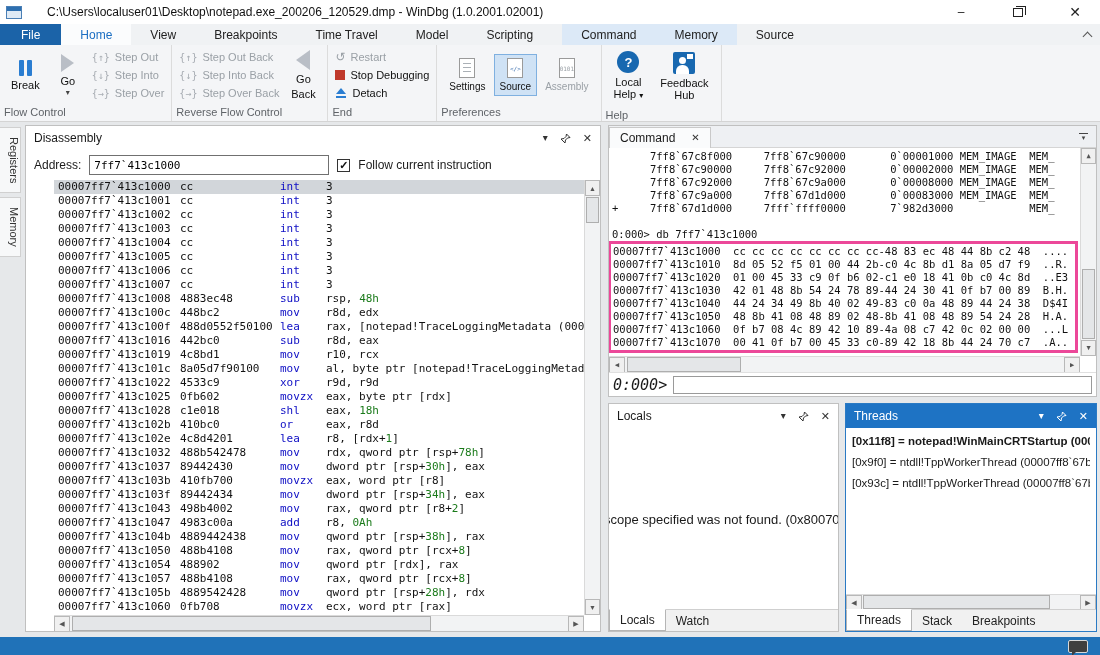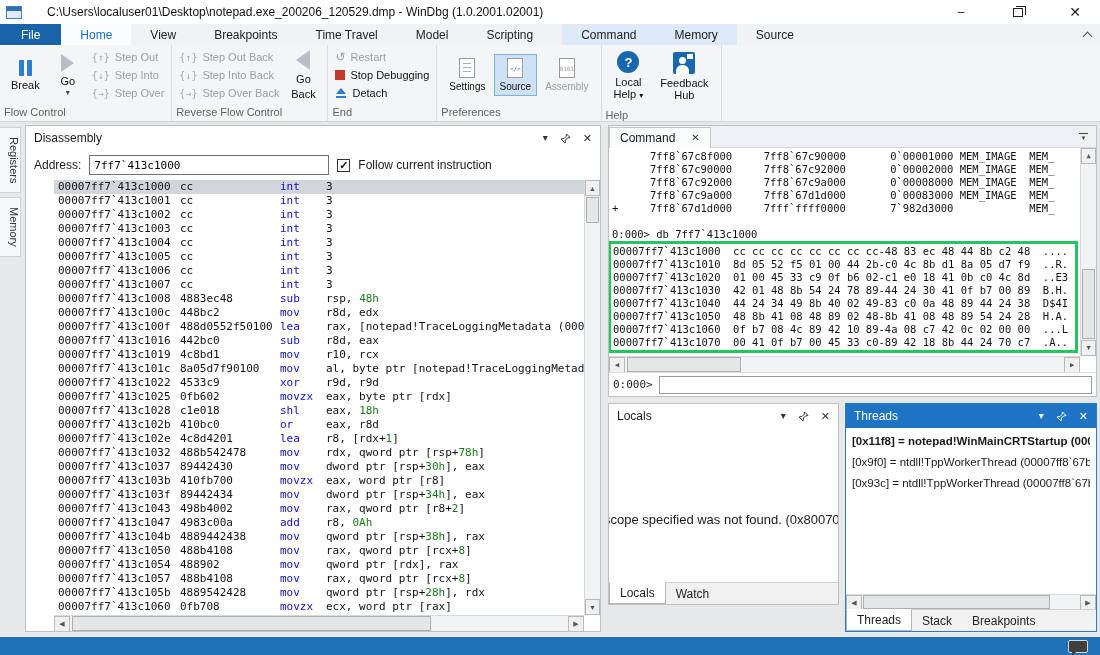--- a/index.html
+++ b/index.html
@@ -104,29 +104,29 @@
   #cmdpanel { left:608px; top:3px; width:489px; height:272px; }
   .chead { height:22px; background:#eef0f3; border-bottom:1px solid #d5d5d5; display:flex; align-items:center; flex:none; }
   .ctab { height:21px; margin-top:1px; background:#fafbfc; border:1px solid #c9c9c9; border-bottom:none; display:flex; align-items:center; gap:16px; padding:0 10px; font-size:12px; }
   .ctab .cx { font-size:10px; color:#333; }
   .cmenu { margin-left:auto; margin-right:8px; display:flex; flex-direction:column; align-items:center; }
   .cmenu .bar { width:9px; height:1.5px; background:#444; margin-bottom:1px; }
   .cmenu .dn { font-size:7px; color:#444; line-height:5px; }
   .cout { position:relative; flex:1; overflow:hidden; font-family:"DejaVu Sans Mono", monospace; font-size:10.5px; }
   .cout-lines { position:absolute; left:3px; top:2px; right:16px; }
   .cline { height:13px; line-height:13px; white-space:pre; color:#111; }
-  .redbox { position:absolute; left:-1px; top:93px; width:470px; border:3px solid #22c55e; background:#fff; z-index:3; padding:1px 0 1px 2px; }
+  .redbox { position:absolute; left:-1px; top:93px; width:470px; border:3px solid #ec4899; background:#fff; z-index:3; padding:1px 0 1px 2px; }
   .hline { height:13px; line-height:13px; white-space:pre; color:#111; }
   .cout .vsb { bottom:16px; }
   .cprompt { height:24px; flex:none; display:flex; align-items:center; padding:2px 4px; gap:6px; border-top:1px solid #e0e0e0; }
-  .cprompt .pfx { font-family:"DejaVu Sans Mono", monospace; font-size:11px; }
+  .cprompt .pfx { font-family:"DejaVu Sans Mono", monospace; font-size:15px;font-style:italic; }
   .cprompt input { flex:1; height:18px; border:1px solid #9a9a9a; font-family:"DejaVu Sans Mono", monospace; font-size:11px; padding:0 3px; }
 
   
-  #locals { left:608px; top:281px; width:231px; height:202px; }
+  #locals { left:608px; top:281px; width:231px; height:229px; }
   .lbody { position:relative; flex:1; overflow:hidden; }
   .lmsg { position:absolute; left:-5px; top:84px; white-space:nowrap; font-size:13px; color:#1a1a1a; }
   .btabs { height:22px; flex:none; background:#f1f1f1; border-top:1px solid #cfcfcf; display:flex; align-items:stretch; }
   .btab { padding:0 10px; display:flex; align-items:center; font-size:12px; color:#222; }
   .btab.active { background:#fff; border:1px solid #b5b5b5; border-top:1px solid #fff; margin-top:-1px; }
 
   
   #threads { left:845px; top:281px; width:252px; height:229px; border:1px solid #2a7ac4; }
   #threads .phead { background:#1e73c4; color:#fff; }
   #threads .picons { color:#fff; }

